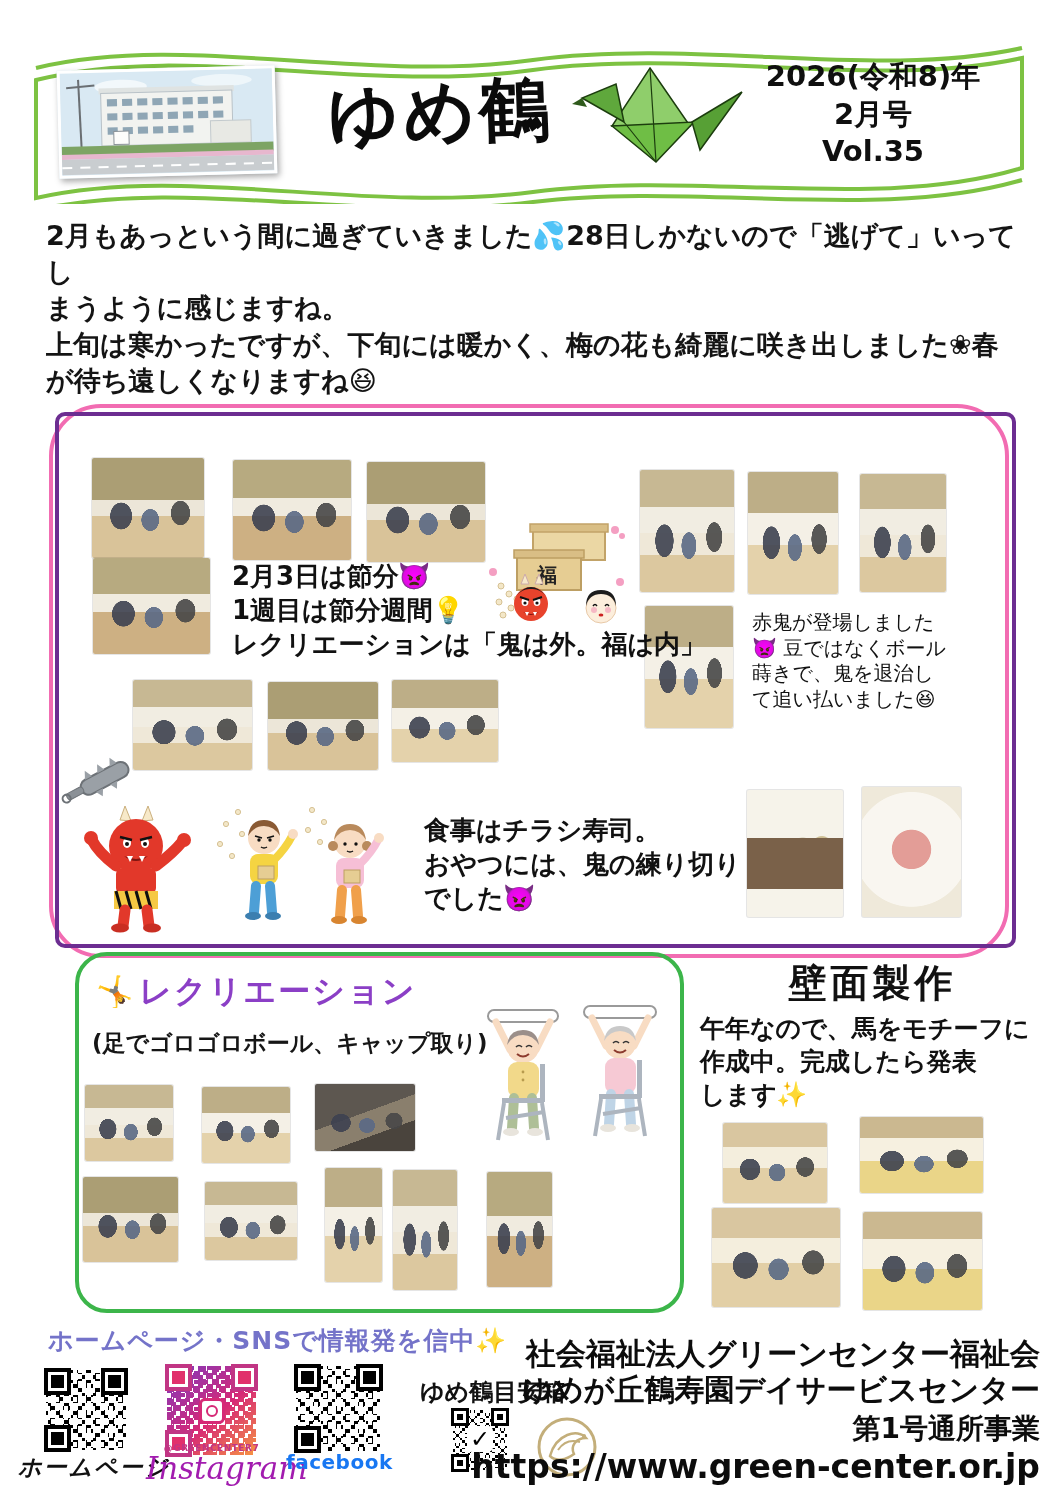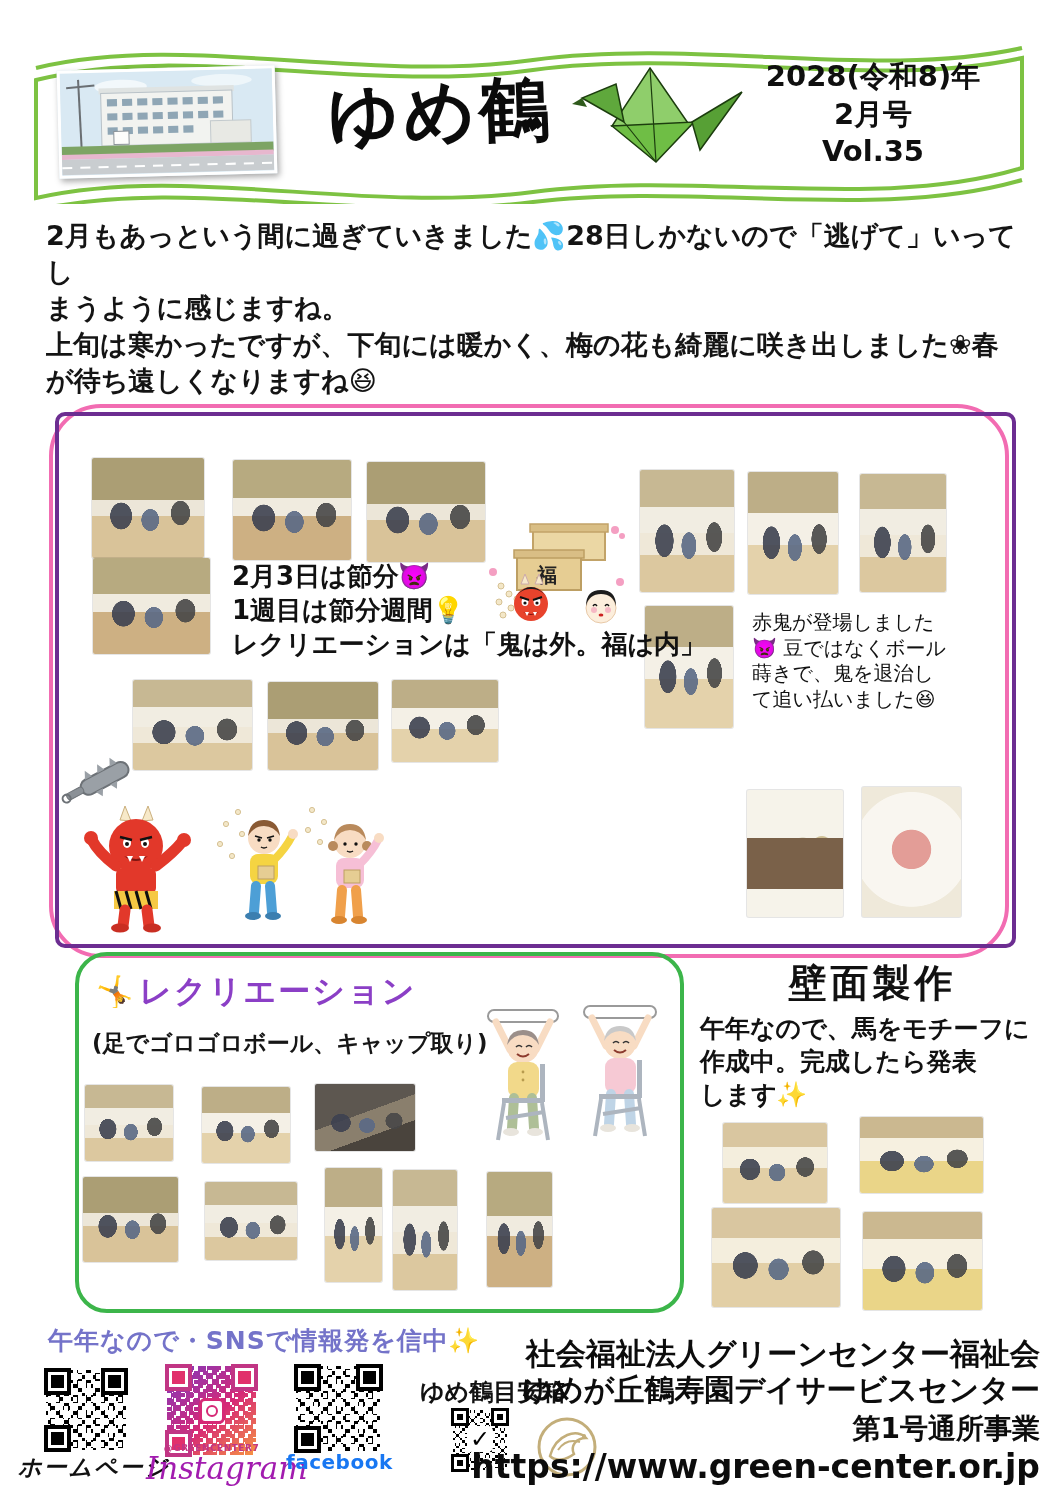--- a/index.html
+++ b/index.html
@@ -166,21 +166,21 @@
     <svg class="crane-origami" viewBox="0 0 176 116">
       <polygon points="80,6 120,64 42,64" fill="#8FCE6B" stroke="#1c3d0e" stroke-width="1.5"></polygon>
       <polygon points="12,36 54,60 46,22" fill="#5FA83C" stroke="#1c3d0e" stroke-width="1.5"></polygon>
       <polygon points="12,36 2,42 17,45" fill="#2f5a1c"></polygon>
       <polygon points="42,64 124,60 86,100" fill="#6FBE45" stroke="#1c3d0e" stroke-width="1.5"></polygon>
       <polygon points="122,60 172,30 130,88" fill="#57A035" stroke="#1c3d0e" stroke-width="1.5"></polygon>
       <path d="M54,60 L86,100 M80,6 L86,100" stroke="#1c3d0e" stroke-width="1.2" fill="none"></path>
     </svg>
 
     <div class="issue">
-      <div>2028(令和8)年</div>
+      <div>2026(令和8)年</div>
       <div>2月号</div>
       <div>Vol.35</div>
     </div>
   </div>
 
   <div class="intro pre">2月もあっという間に過ぎていきました💦28日しかないので「逃げて」いってし
 まうように感じますね。
 上旬は寒かったですが、下旬には暖かく、梅の花も綺麗に咲き出しました❀春
 が待ち遠しくなりますね😆</div>
 
@@ -202,20 +202,23 @@
   <div class="photo ph-food1" style="left:747px;top:790px;width:96px;height:127px;"></div>
   <div class="photo ph-food2" style="left:862px;top:787px;width:99px;height:130px;"></div>
 
   <div class="sb-intro pre">2月3日は節分👿
 1週目は節分週間💡
 レクリエーションは「鬼は外。福は内」</div>
   <div class="sb-right pre">赤鬼が登場しました
 👿 豆ではなくボール
 蒔きで、鬼を退治し
 て追い払いました😆</div>
+  <div class="sb-food pre">食事はチラシ寿司。
+おやつには、鬼の練り切り
+でした👿</div>
 
   <svg class="abs" style="left:487px;top:520px;width:140px;height:108px;" viewBox="0 0 140 108">
     <rect x="46" y="8" width="72" height="32" fill="#EBD7A4" stroke="#C2A368" stroke-width="2"></rect>
     <rect x="43" y="4" width="78" height="8" fill="#D9BE85" stroke="#C2A368" stroke-width="1.5"></rect>
     <rect x="30" y="34" width="64" height="36" fill="#E6CD93" stroke="#BD9F63" stroke-width="2"></rect>
     <rect x="27" y="30" width="70" height="8" fill="#D9BE85" stroke="#BD9F63" stroke-width="1.5"></rect>
     <text x="50" y="62" font-size="20" font-weight="bold" fill="#222">福</text>
     <g fill="#F3E7C8" stroke="#D6C193">
       <circle cx="14" cy="66" r="3"></circle>
         <circle cx="22" cy="74" r="3"></circle>
@@ -386,21 +389,21 @@
 
   <div class="wa-title">壁面製作</div>
   <div class="wa-text pre">午年なので、馬をモチーフに
 作成中。完成したら発表
 します✨</div>
   <div class="photo ph-craft" style="left:723px;top:1123px;width:104px;height:80px;"></div>
   <div class="photo ph-craft2" style="left:860px;top:1117px;width:123px;height:76px;"></div>
   <div class="photo ph-craft" style="left:712px;top:1208px;width:128px;height:99px;"></div>
   <div class="photo ph-craft2" style="left:863px;top:1212px;width:119px;height:98px;"></div>
 
-  <div class="sns-head">午年なので・SNSで情報発を信中✨</div>
+  <div class="sns-head">ホームページ・SNSで情報発を信中✨</div>
 
   <div class="qr qr-home">
     <div class="mods"></div>
     <div class="fp tl"></div>
     <div class="fp tr"></div>
     <div class="fp bl"></div>
   </div>
   <div class="home-label">ホームページ</div>
 
   <div class="qr qr-insta">

